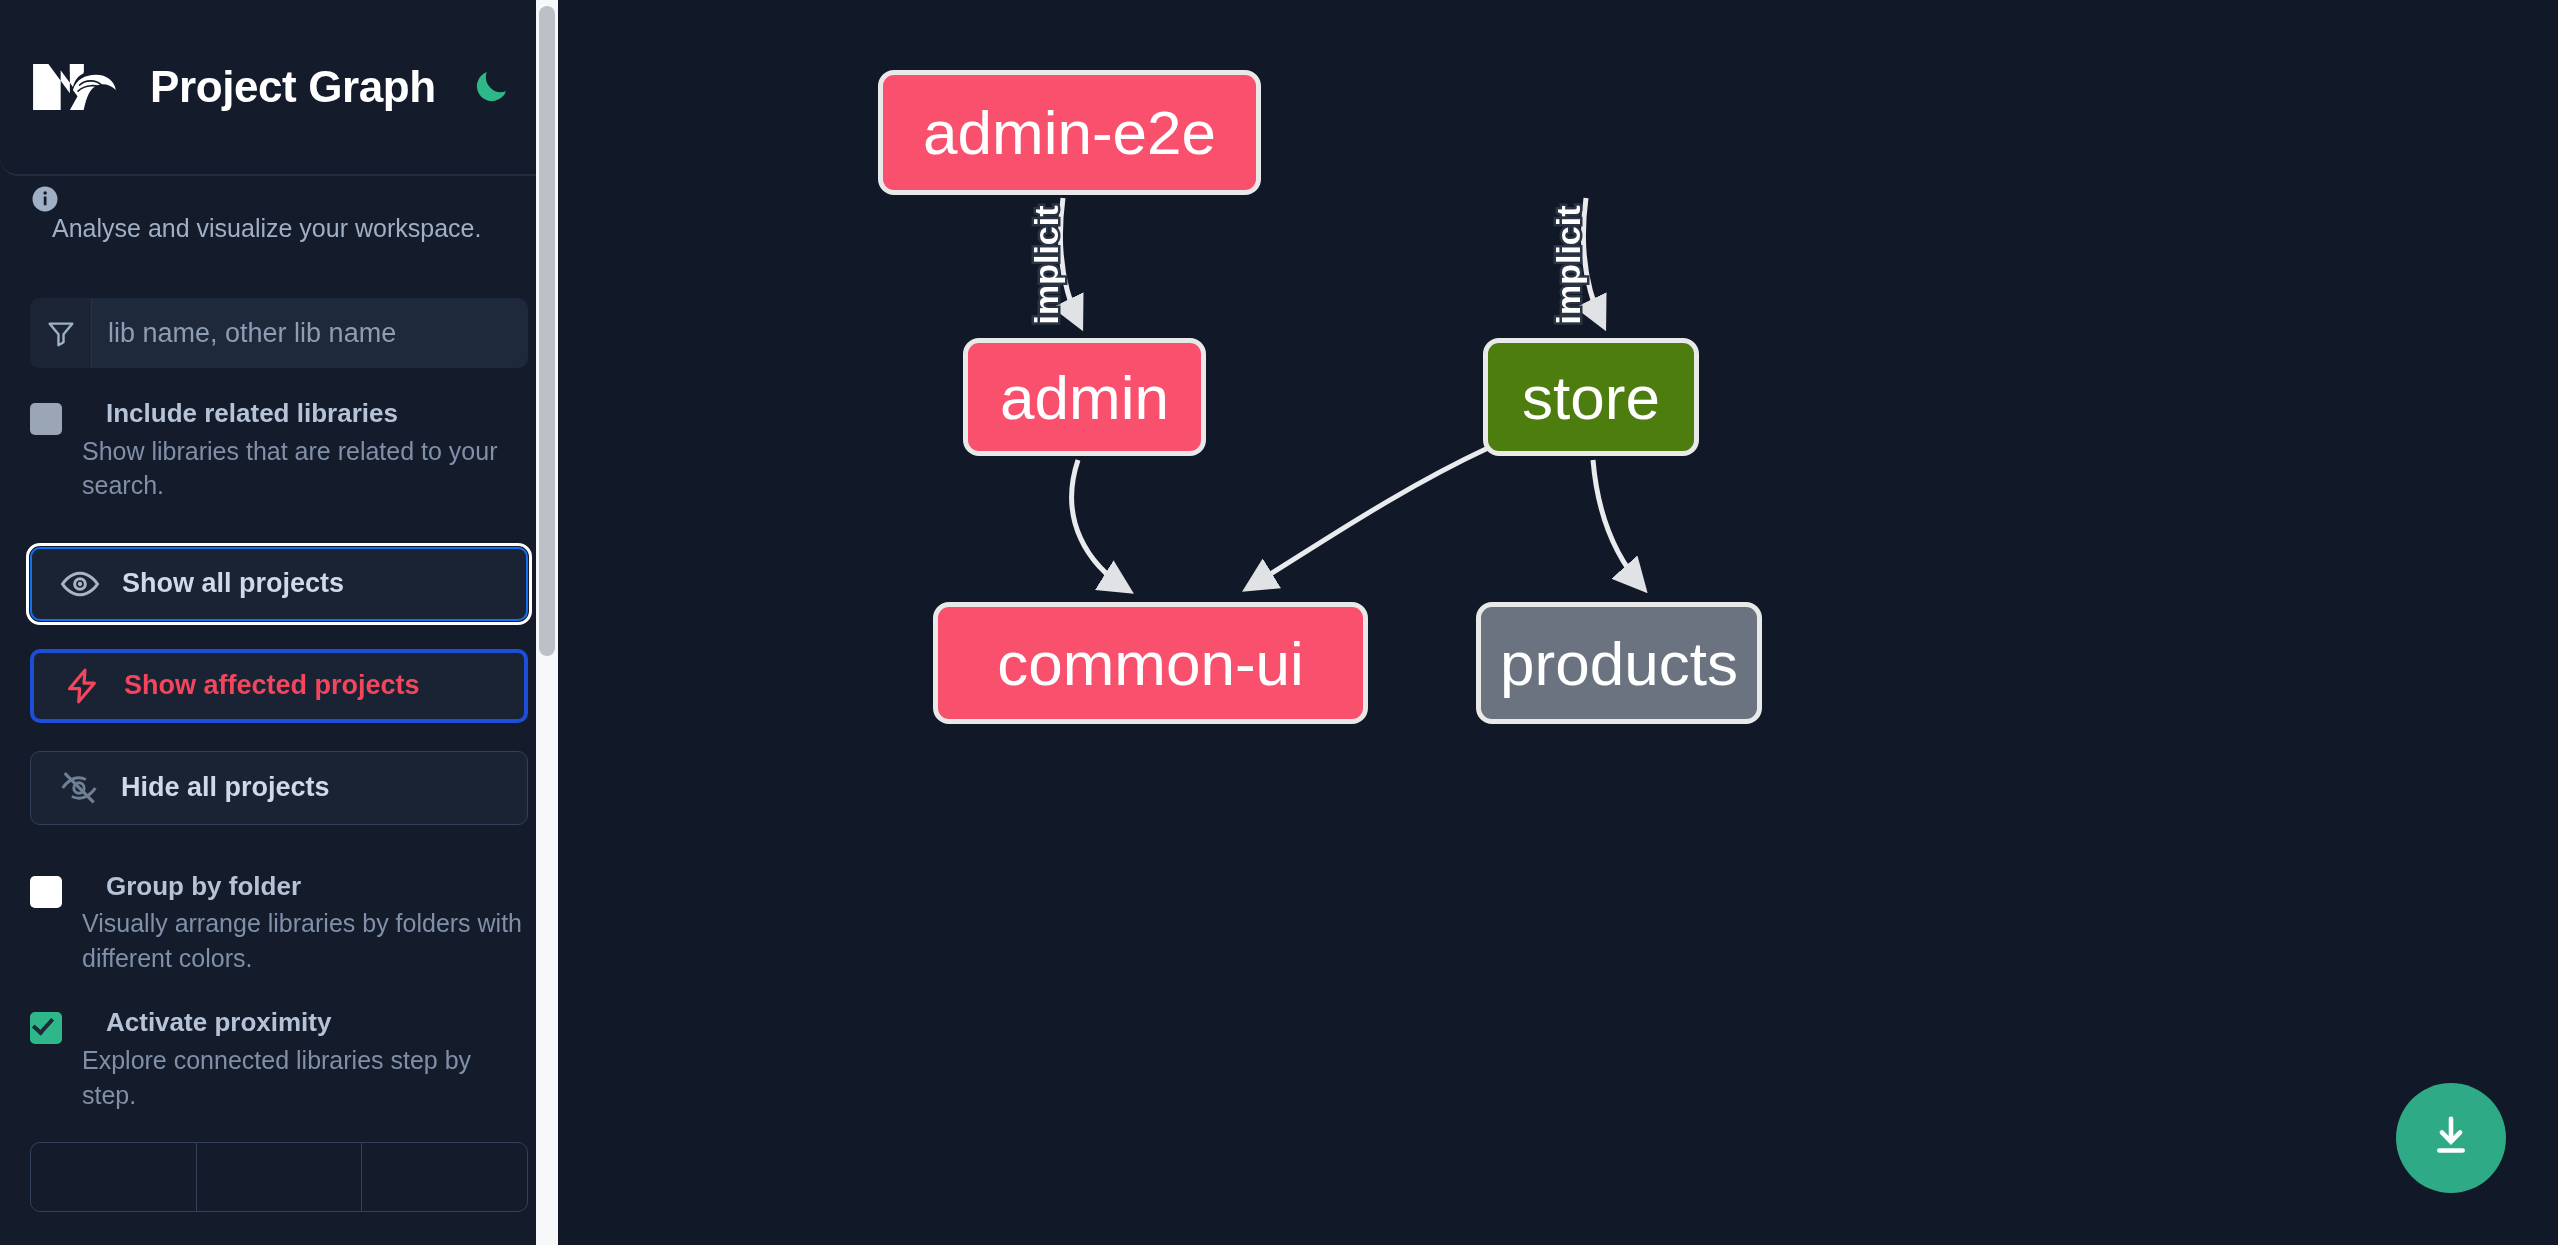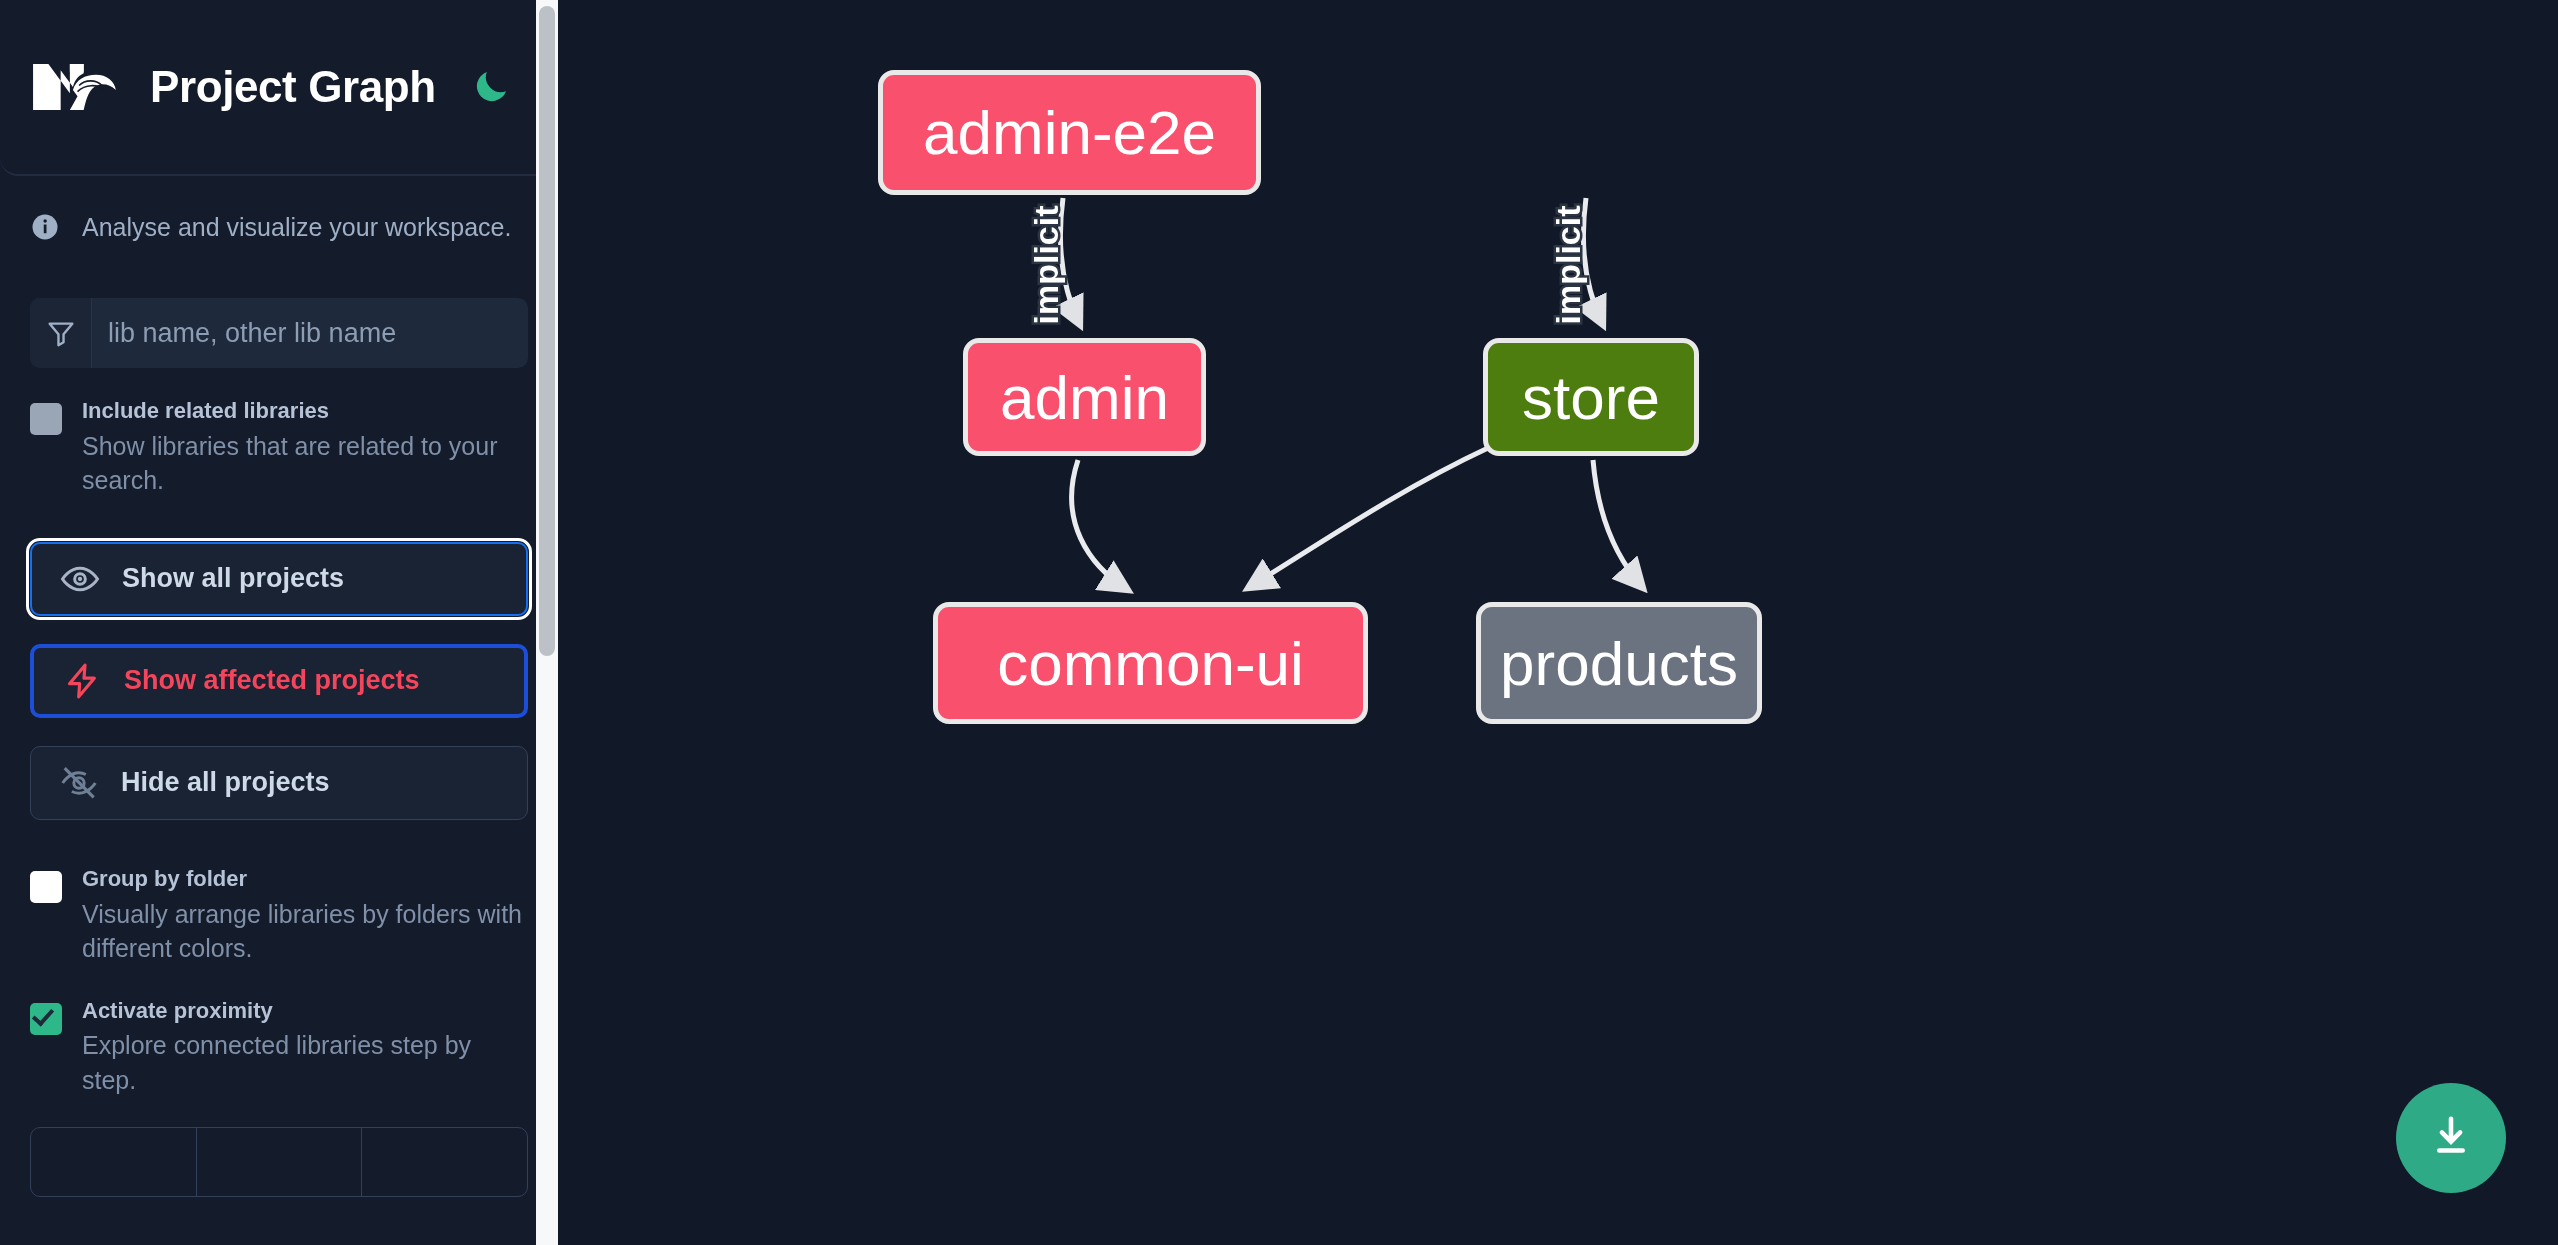--- a/index.html
+++ b/index.html
@@ -51,24 +51,25 @@
   }
   .theme-toggle {
     margin-left: 32px;
     width: 46px; height: 46px;
     display: flex; align-items: center; justify-content: center;
     cursor: pointer;
   }
 
   .tagline-row {
     display: flex;
-    align-items: center;
+    align-items: flex-start;
     padding: 0 30px;
     height: 86px;
     margin-top: 8px;
+    flex-direction: column;
   }
   .info-icon { width: 30px; height: 30px; flex: 0 0 30px; }
   .tagline-text {
     margin-left: 22px;
     color: #9fb0c6;
     font-size: 25px;
     white-space: nowrap;
   }
 
   .search-wrap {
@@ -118,23 +119,24 @@
     position: absolute;
     left: 7px; top: 2px;
     width: 12px; height: 20px;
     border: solid #1e2a3a;
     border-width: 0 4px 4px 0;
     transform: rotate(42deg);
   }
   .check-texts { margin-left: 20px; }
   .check-label {
     color: #b6c3d6;
-    font-size: 22px;
+    font-size: 26px;
     font-weight: 700;
     line-height: 1.22;
+    margin-left: 24px;
   }
   .check-desc {
     color: #7f90a8;
     font-size: 25px;
     line-height: 1.38;
     margin-top: 4px;
     max-width: 450px;
   }
 
   .btn {

